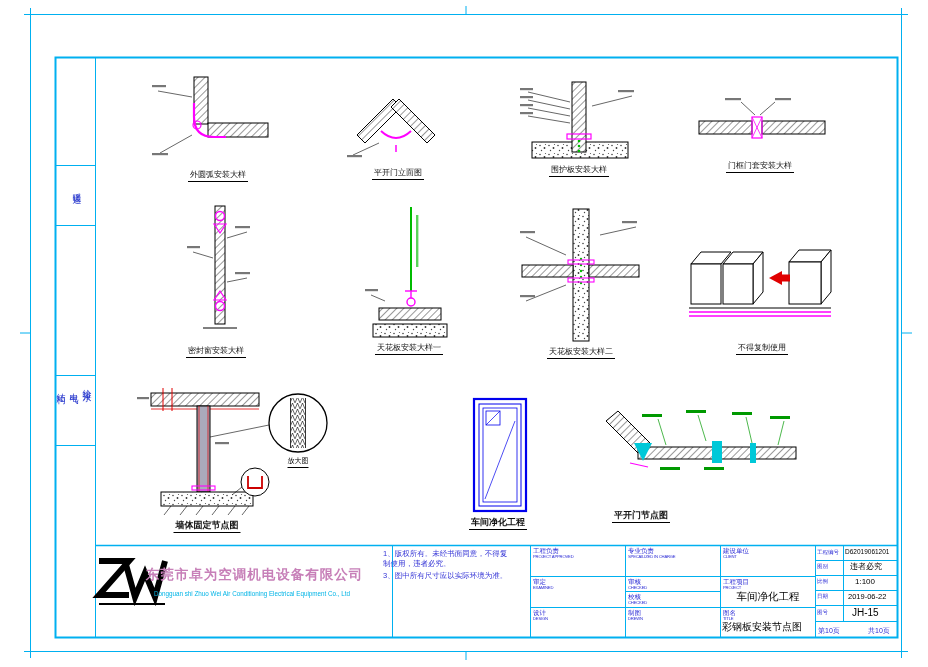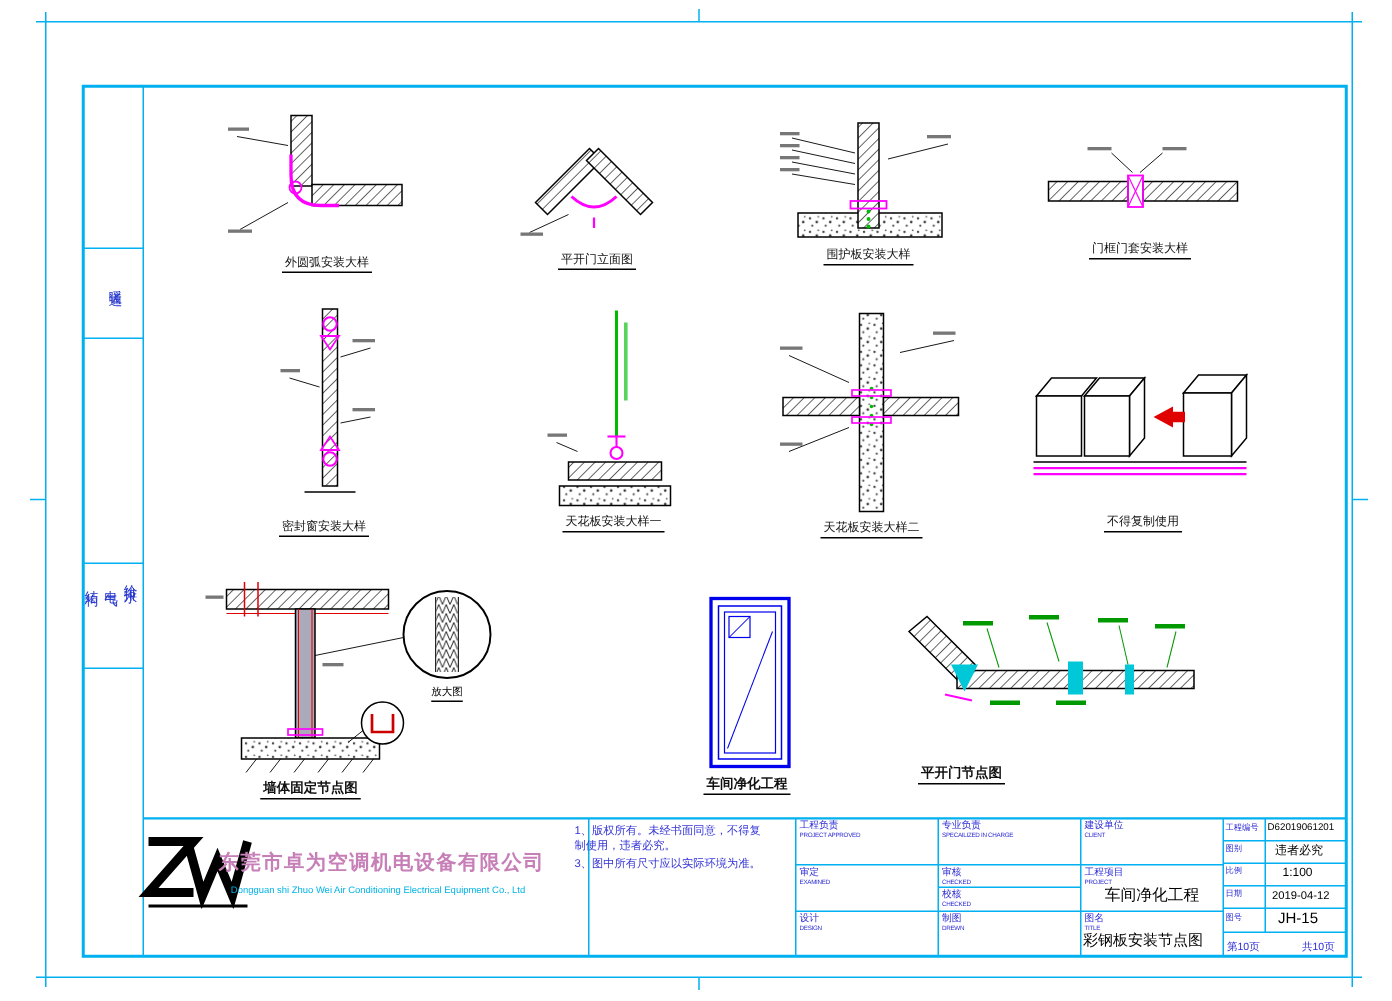--- a/index.html
+++ b/index.html
@@ -330,19 +330,19 @@
   <div class="tbv" style="left:722px;top:590px;width:92px;font-size:10.5px">车间净化工程</div>
   <div class="tbv" style="left:722px;top:620px;width:80px;font-size:10px">彩钢板安装节点图</div>
 
   <div class="rb-l" style="left:817px;top:550px">工程编号</div>
   <div class="rb-v" style="left:845px;top:549px;font-size:6.5px">D62019061201</div>
   <div class="rb-l" style="left:817px;top:564px">图别</div>
   <div class="rb-v" style="left:850px;top:563px;font-size:8px">违者必究</div>
   <div class="rb-l" style="left:817px;top:579px">比例</div>
   <div class="rb-v" style="left:855px;top:578px;font-size:8px">1:100</div>
   <div class="rb-l" style="left:817px;top:594px">日期</div>
-  <div class="rb-v" style="left:848px;top:593px;font-size:7.5px">2019-04-12</div>
+  <div class="rb-v" style="left:848px;top:593px;font-size:7.5px">2019-06-22</div>
   <div class="rb-l" style="left:817px;top:610px">图号</div>
   <div class="rb-v" style="left:852px;top:608px;font-size:10px">JH-15</div>
   <div class="pg" style="left:818px;top:626px">第10页</div>
   <div class="pg" style="left:868px;top:626px">共10页</div>
 
 </div>
 
 </body></html>

